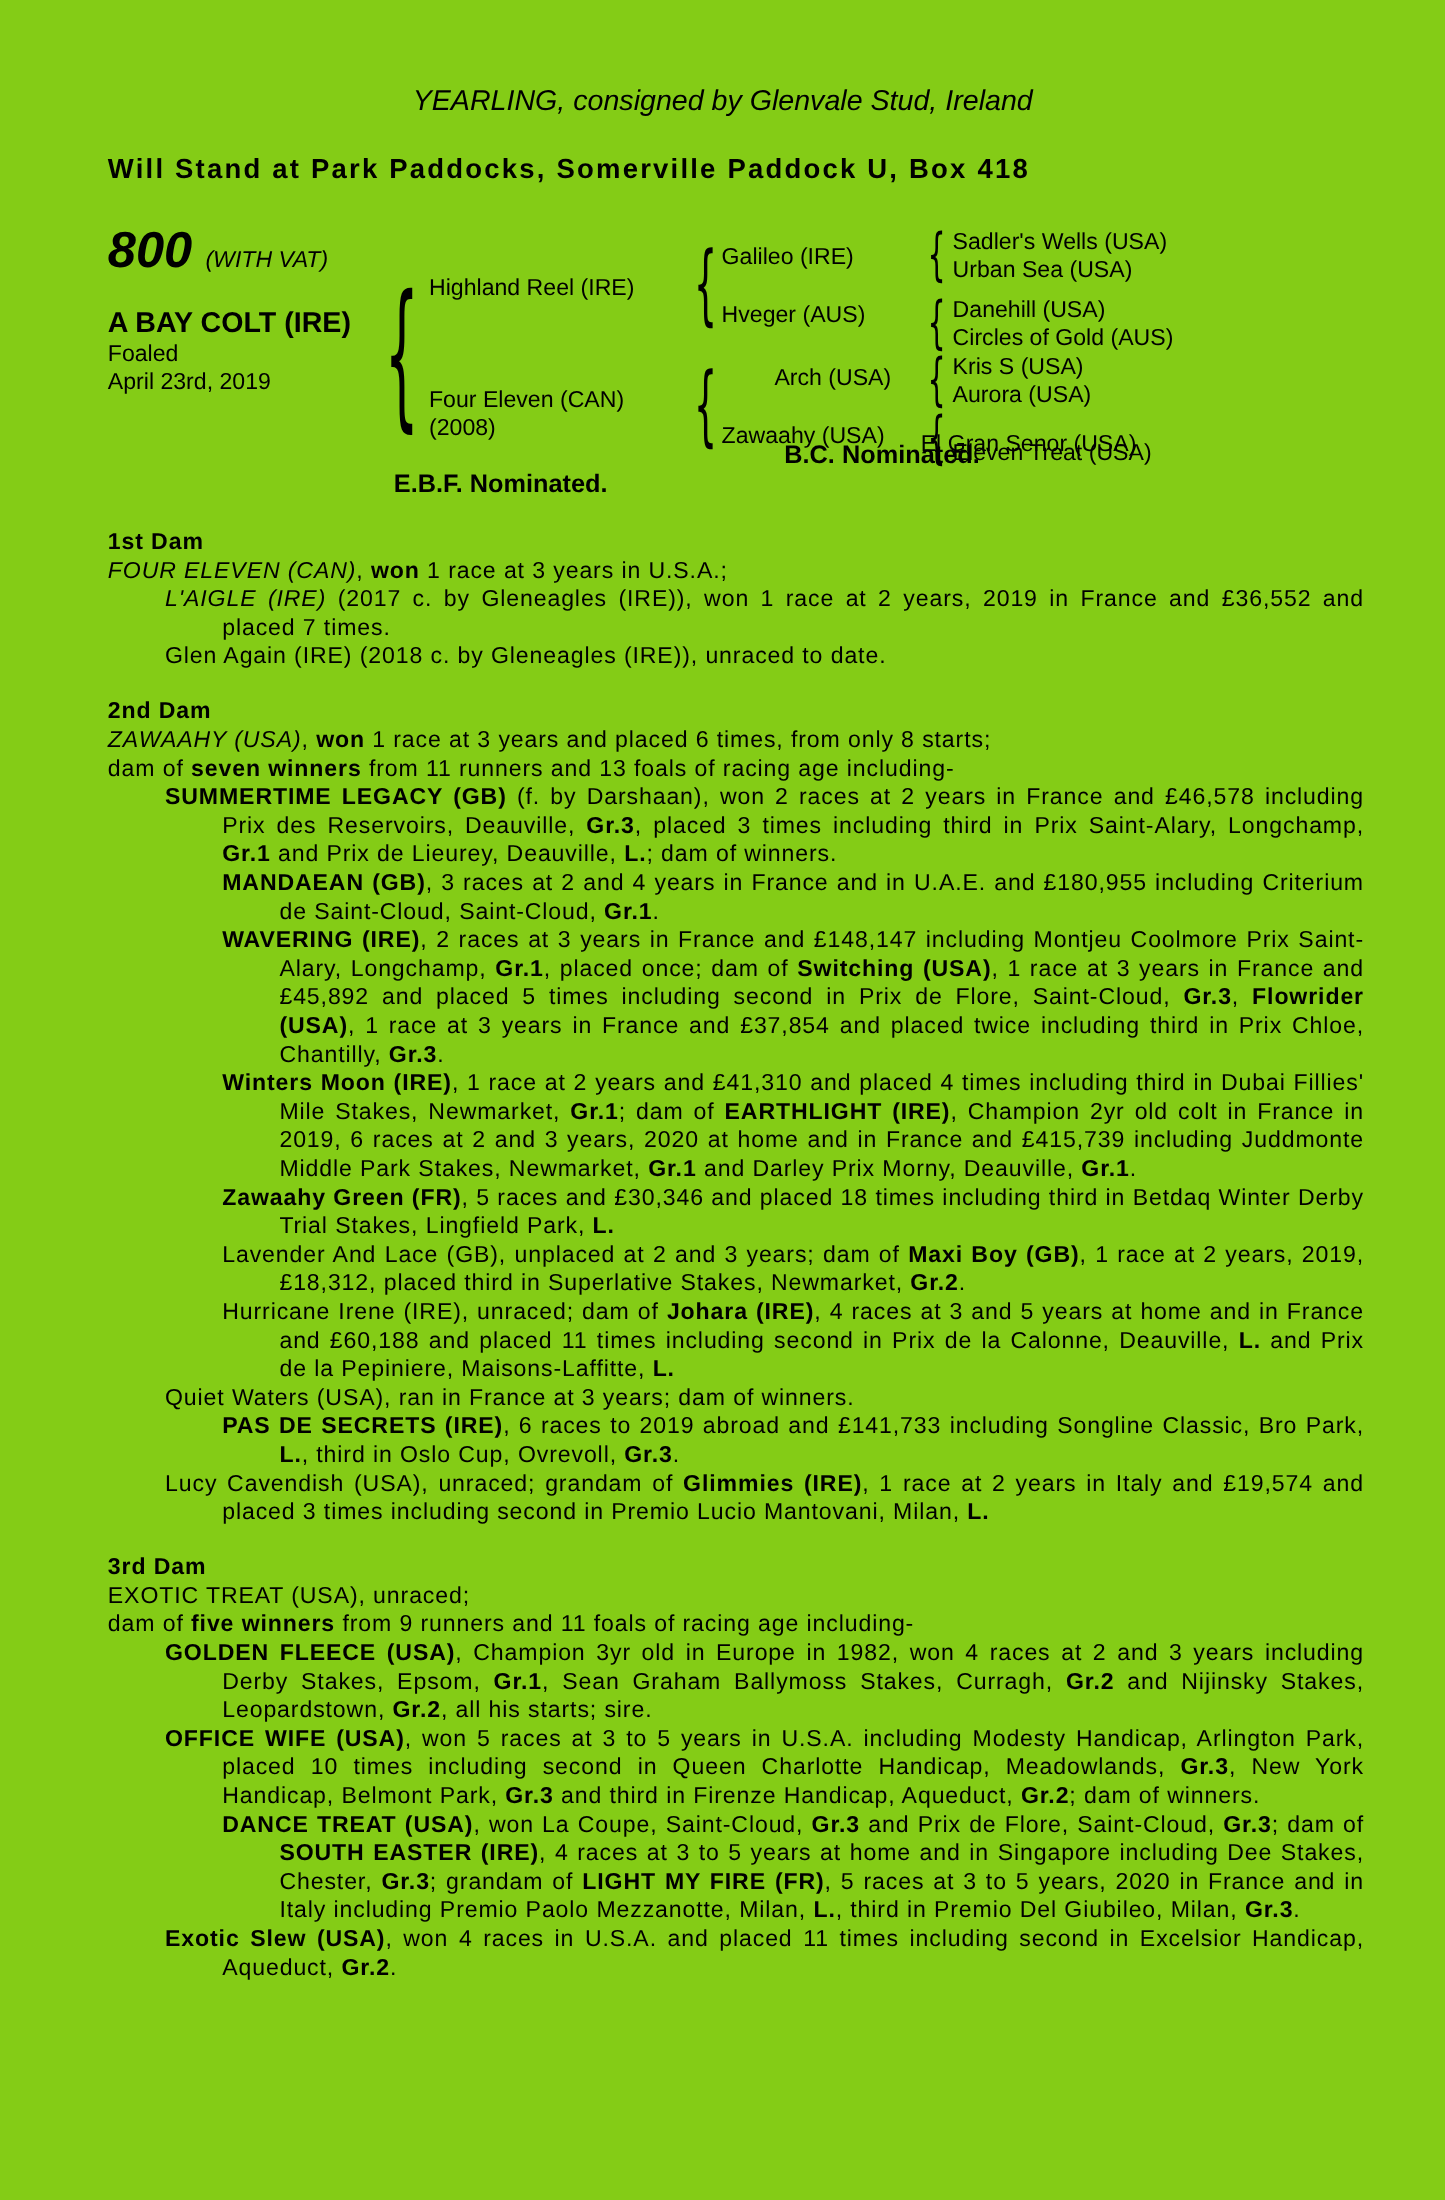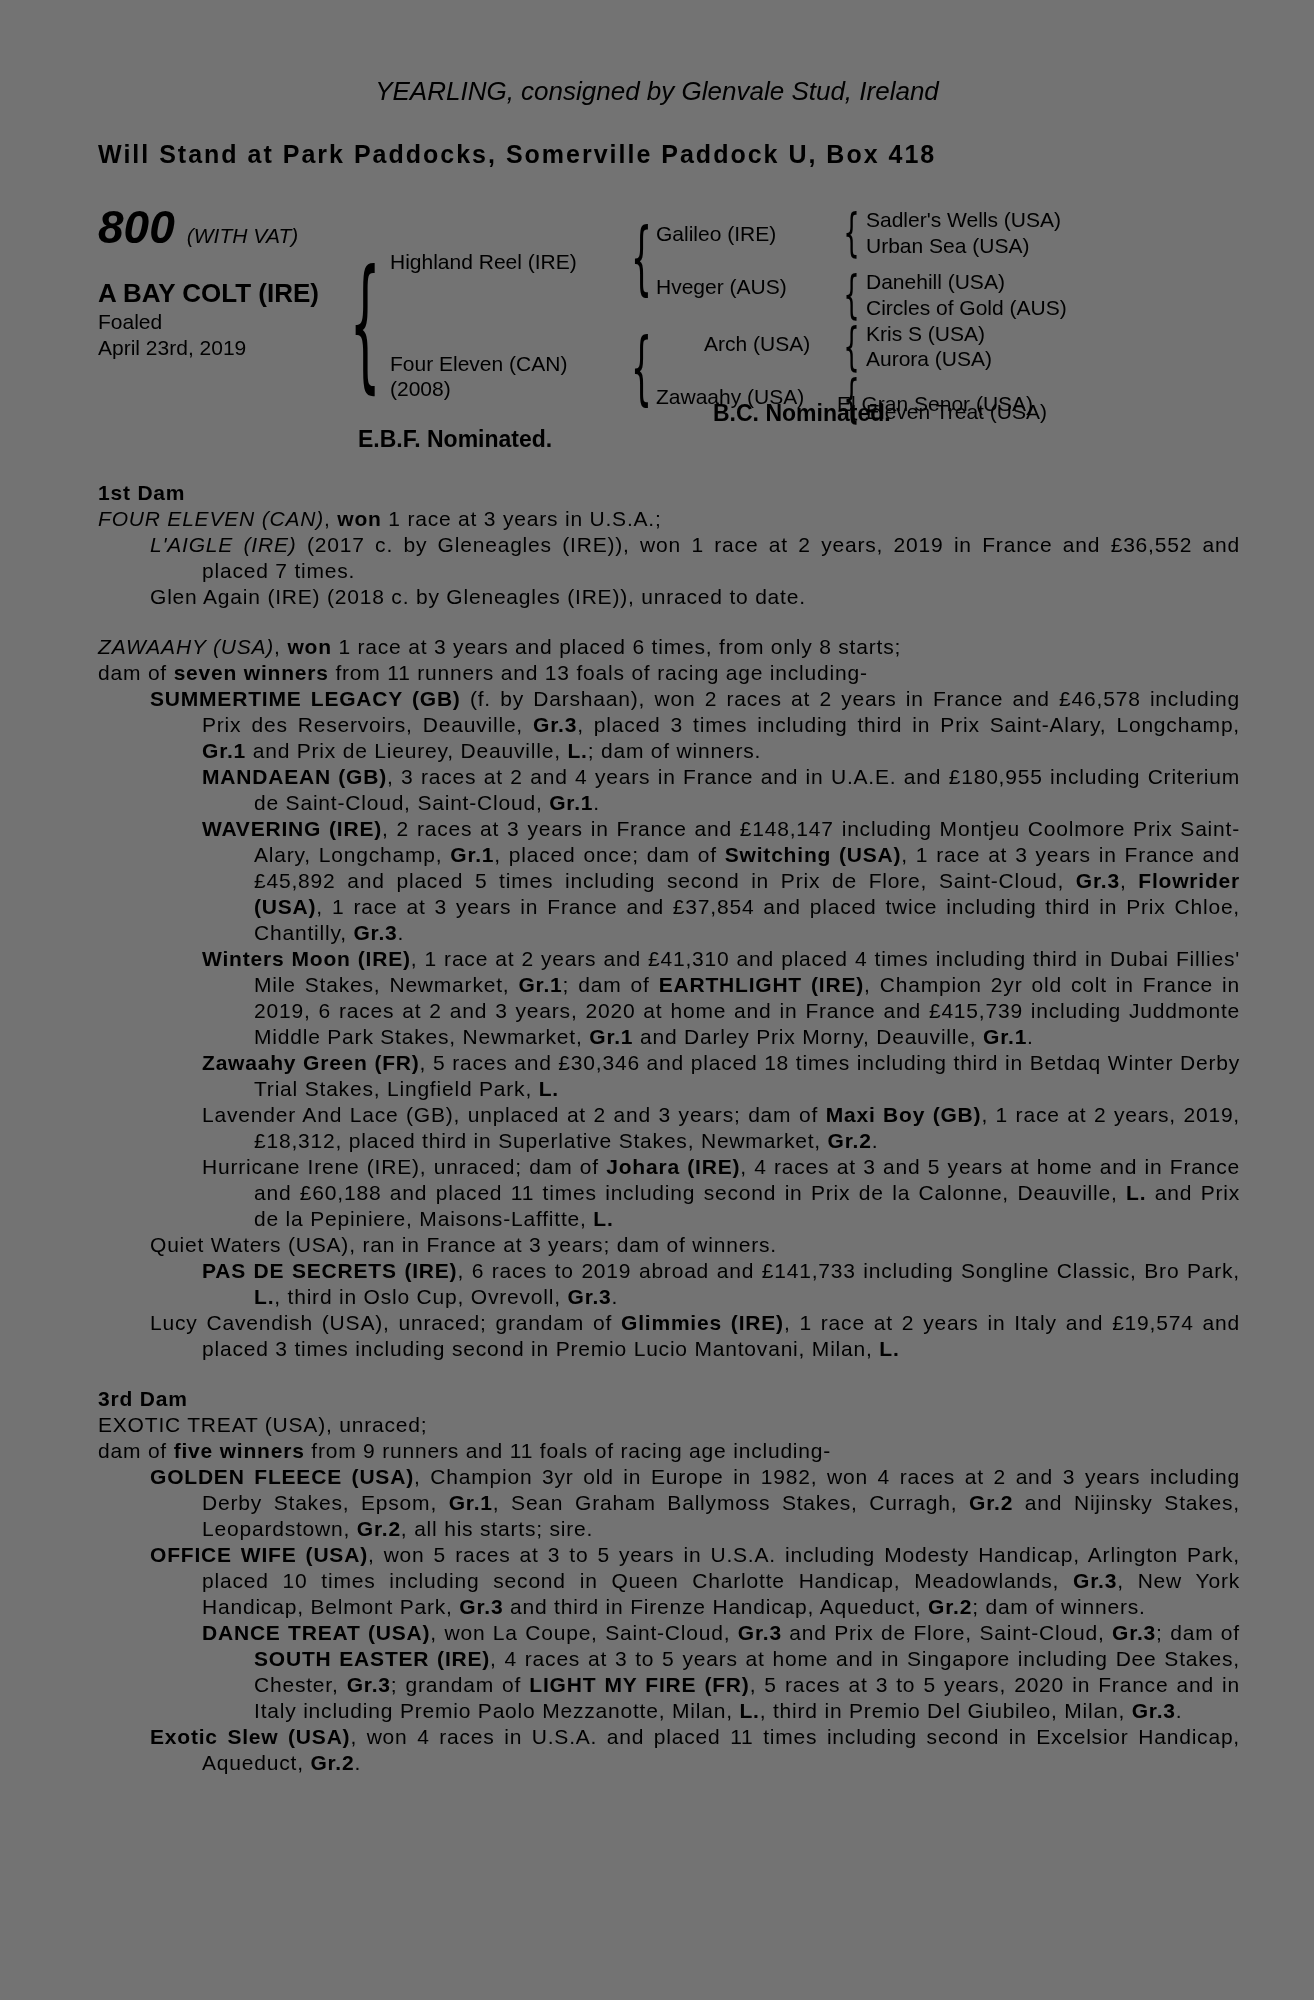--- a/index.html
+++ b/index.html
@@ -1,17 +1,17 @@
 <!DOCTYPE html>
 <html><head>
 <meta charset="utf-8">
 <style>
   html,body{margin:0;padding:0;background:#e8e8e8;}
   .page{
-    position:relative;width:1314px;height:2000px;background:#737373;
+    position:relative;width:1314px;height:2000px;background:#84cc16;
     font-family:"Liberation Sans",sans-serif;color:#000;margin:0 auto;overflow:hidden;
   }
   
   .title{position:absolute;top:76px;left:0;width:100%;text-align:center;
          font-style:italic;font-size:26px;}
   .stand{position:absolute;left:98px;top:140px;font-weight:700;font-size:25px;letter-spacing:2px;}
   
   .lotline{position:absolute;left:98px;top:204px;display:flex;align-items:baseline;gap:12px;font-style:italic;}
   .lotnum{font-size:46px;font-weight:700;line-height:1;}
   .vat{font-size:21px;}
@@ -94,20 +94,21 @@
   <div class="nom" style="left:700px;top:400px;margin-left:13px;">B.C. Nominated.</div>
 
   <div class="dams">
       <div class="section">
         <div class="sec-h">1st Dam</div>
         <p class="lv0"><span class="i">FOUR ELEVEN (CAN)</span><span>, </span><span class="b">won</span><span> 1 race at 3 years in U.S.A.;</span></p>
         <p class="lv1"><span class="i">L'AIGLE (IRE)</span><span> (2017 c. by Gleneagles (IRE)), won 1 race at 2 years, 2019 in France and £36,552 and placed 7 times.</span></p>
         <p class="lv1"><span>Glen Again (IRE) (2018 c. by Gleneagles (IRE)), unraced to date.</span></p>
       </div>
       <div class="section">
+        <div class="sec-h">2nd Dam</div>
         <p class="lv0"><span class="i">ZAWAAHY (USA)</span><span>, </span><span class="b">won</span><span> 1 race at 3 years and placed 6 times, from only 8 starts;</span></p>
         <p class="lv0"><span>dam of </span><span class="b">seven winners</span><span> from 11 runners and 13 foals of racing age including-</span></p>
         <p class="lv1"><span class="b">SUMMERTIME LEGACY (GB)</span><span> (f. by Darshaan), won 2 races at 2 years in France and £46,578 including Prix des Reservoirs, Deauville, </span><span class="b">Gr.3</span><span>, placed 3 times including third in Prix Saint-Alary, Longchamp, </span><span class="b">Gr.1</span><span> and Prix de Lieurey, Deauville, </span><span class="b">L.</span><span>; dam of winners.</span></p>
         <p class="lv2"><span class="b">MANDAEAN (GB)</span><span>, 3 races at 2 and 4 years in France and in U.A.E. and £180,955 including Criterium de Saint-Cloud, Saint-Cloud, </span><span class="b">Gr.1</span><span>.</span></p>
         <p class="lv2"><span class="b">WAVERING (IRE)</span><span>, 2 races at 3 years in France and £148,147 including Montjeu Coolmore Prix Saint-Alary, Longchamp, </span><span class="b">Gr.1</span><span>, placed once; dam of </span><span class="b">Switching (USA)</span><span>, 1 race at 3 years in France and £45,892 and placed 5 times including second in Prix de Flore, Saint-Cloud, </span><span class="b">Gr.3</span><span>, </span><span class="b">Flowrider (USA)</span><span>, 1 race at 3 years in France and £37,854 and placed twice including third in Prix Chloe, Chantilly, </span><span class="b">Gr.3</span><span>.</span></p>
         <p class="lv2"><span class="b">Winters Moon (IRE)</span><span>, 1 race at 2 years and £41,310 and placed 4 times including third in Dubai Fillies' Mile Stakes, Newmarket, </span><span class="b">Gr.1</span><span>; dam of </span><span class="b">EARTHLIGHT (IRE)</span><span>, Champion 2yr old colt in France in 2019, 6 races at 2 and 3 years, 2020 at home and in France and £415,739 including Juddmonte Middle Park Stakes, Newmarket, </span><span class="b">Gr.1</span><span> and Darley Prix Morny, Deauville, </span><span class="b">Gr.1</span><span>.</span></p>
         <p class="lv2"><span class="b">Zawaahy Green (FR)</span><span>, 5 races and £30,346 and placed 18 times including third in Betdaq Winter Derby Trial Stakes, Lingfield Park, </span><span class="b">L.</span></p>
         <p class="lv2"><span>Lavender And Lace (GB), unplaced at 2 and 3 years; dam of </span><span class="b">Maxi Boy (GB)</span><span>, 1 race at 2 years, 2019, £18,312, placed third in Superlative Stakes, Newmarket, </span><span class="b">Gr.2</span><span>.</span></p>
         <p class="lv2"><span>Hurricane Irene (IRE), unraced; dam of </span><span class="b">Johara (IRE)</span><span>, 4 races at 3 and 5 years at home and in France and £60,188 and placed 11 times including second in Prix de la Calonne, Deauville, </span><span class="b">L.</span><span> and Prix de la Pepiniere, Maisons-Laffitte, </span><span class="b">L.</span></p>
         <p class="lv1"><span>Quiet Waters (USA), ran in France at 3 years; dam of winners.</span></p>

